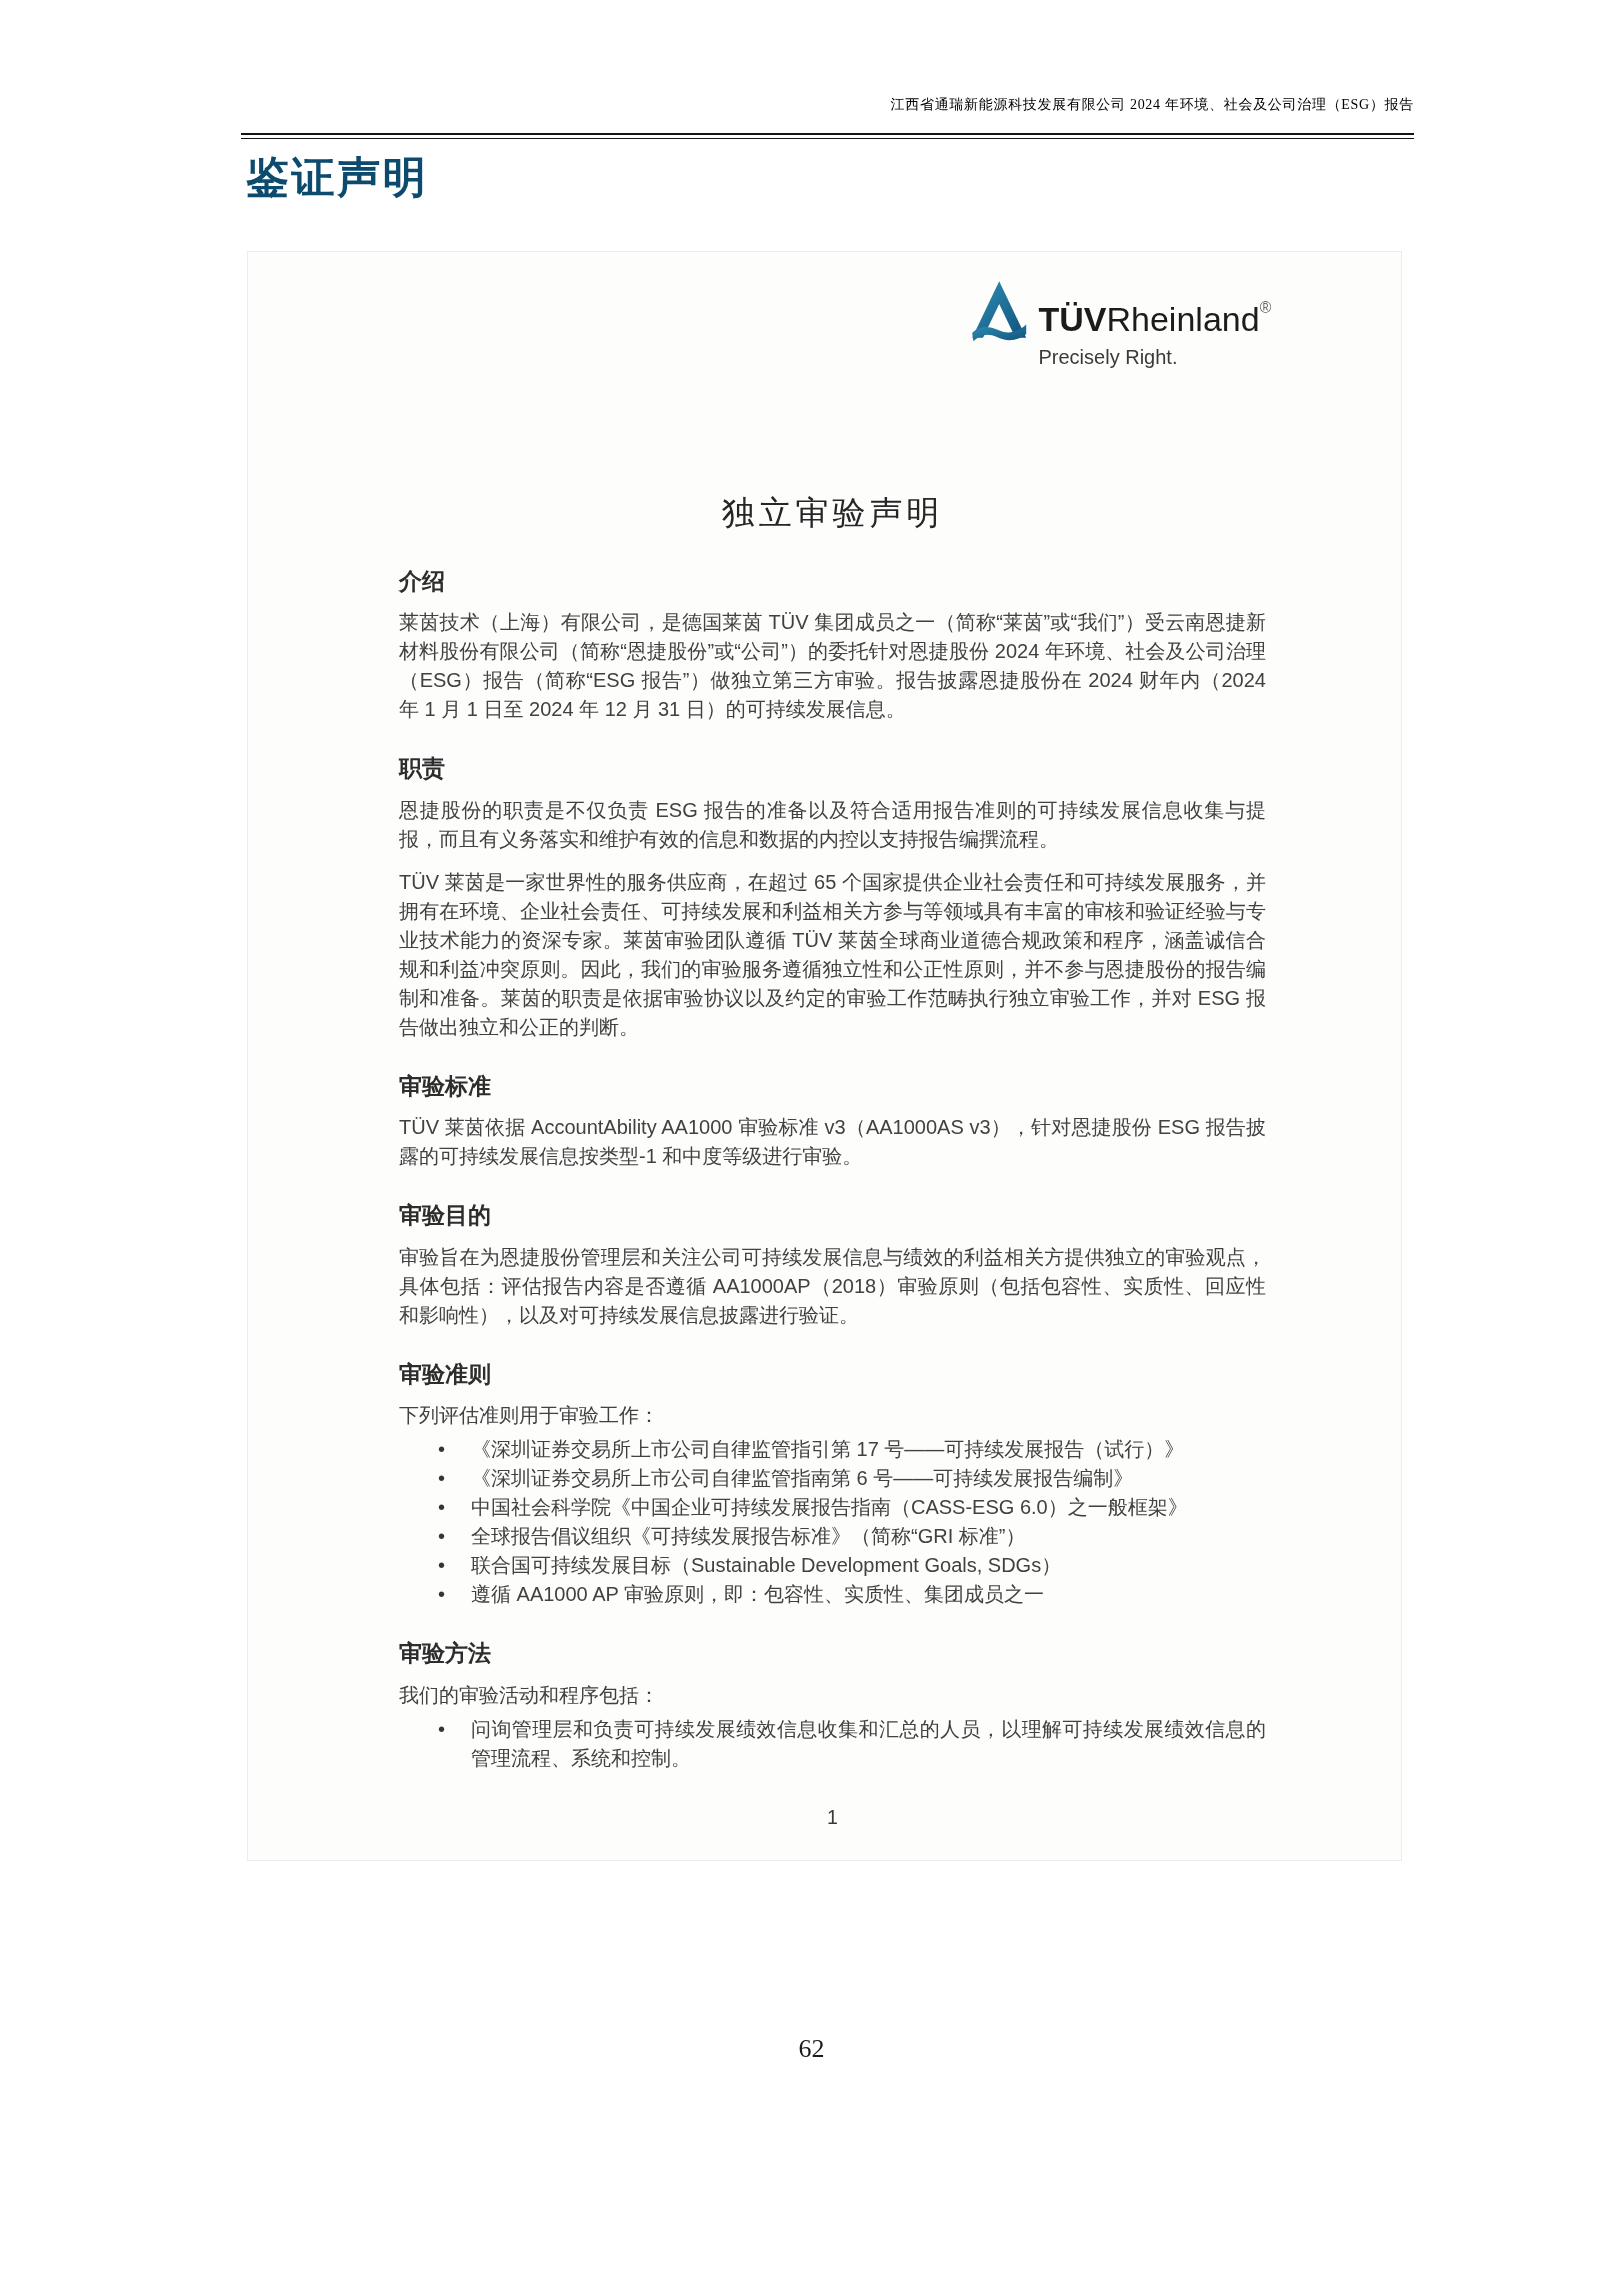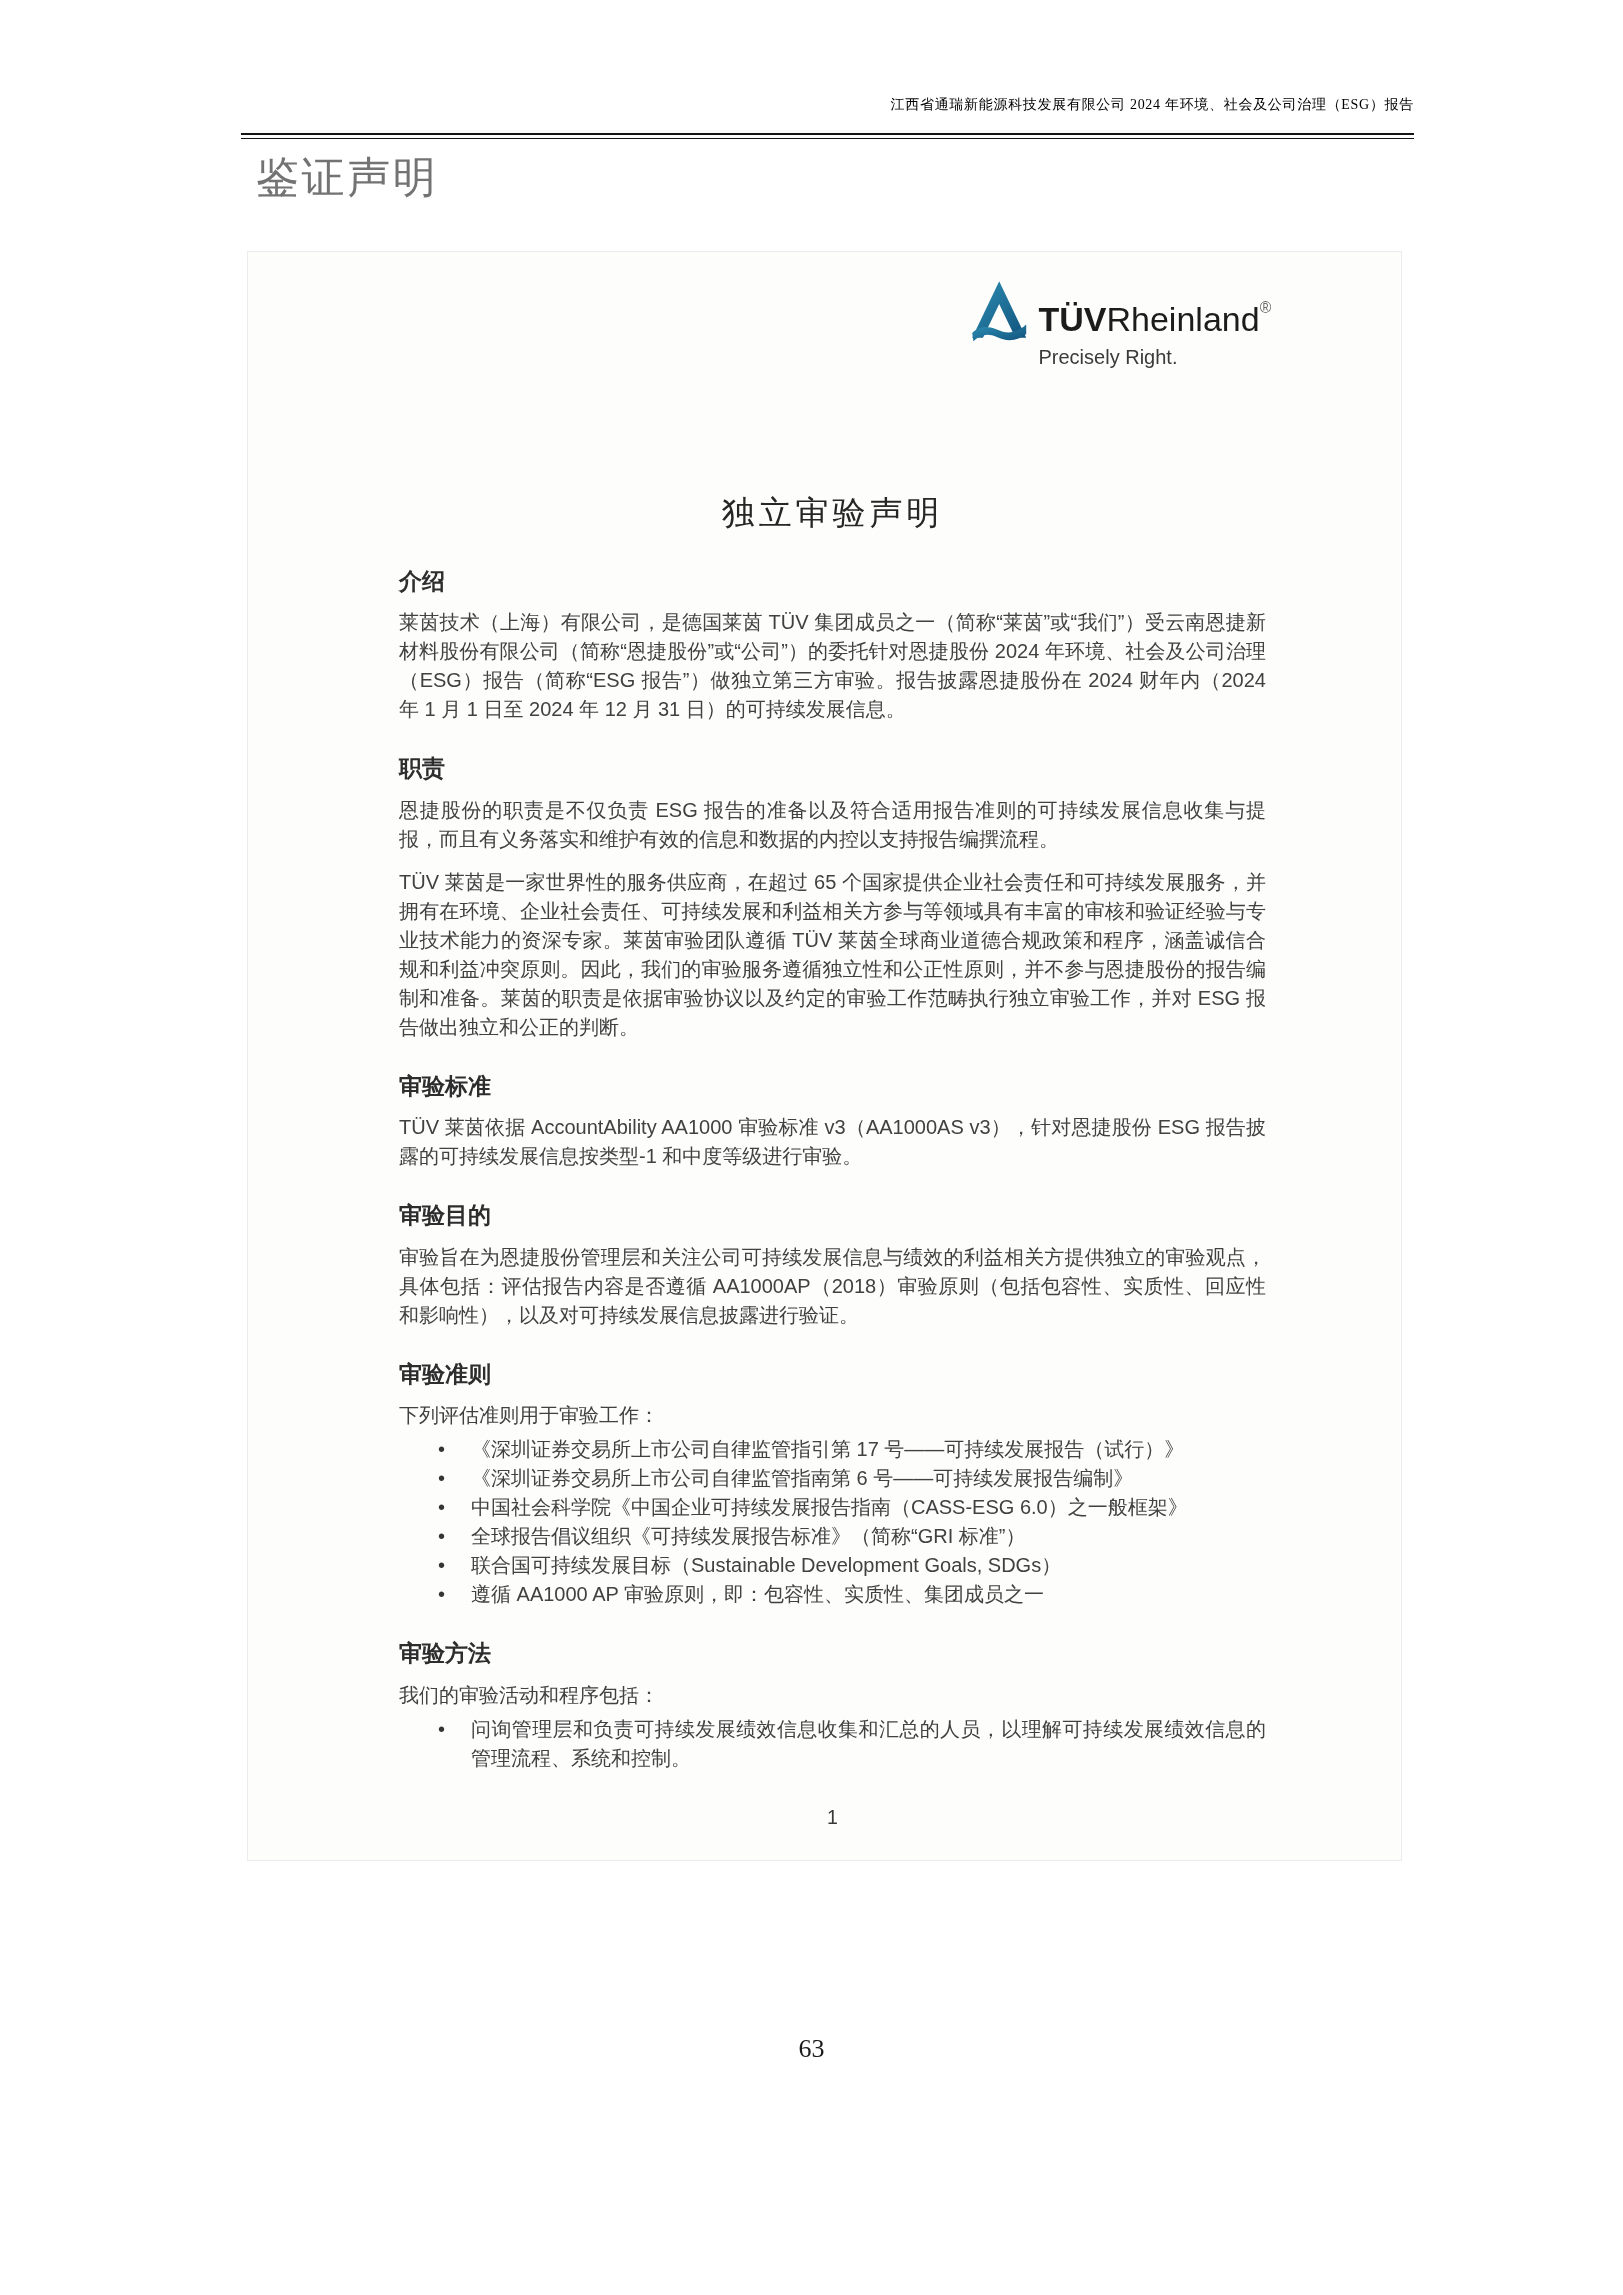--- a/index.html
+++ b/index.html
@@ -14,22 +14,22 @@
   .report-header{
     position:absolute;left:241px;top:96px;width:1173px;
     text-align:right;font-size:14px;color:#000;letter-spacing:0.7px;
     white-space:nowrap;
   }
   .header-rule{
     position:absolute;left:241px;top:133px;width:1173px;height:2.6px;
     border-top:2.6px solid #141414;border-bottom:1.3px solid #141414;
   }
   .page-title{
-    position:absolute;left:256px;top:149px;
-    font-size:43px;color:#737373;letter-spacing:2.6px;
+    position:absolute;left:246px;top:149px;
+    font-size:43px;color:#0c4a6e;letter-spacing:2.6px;font-weight:bold;
   }
   .page-number{
     position:absolute;left:0;top:2034px;width:100%;
     text-align:center;font-size:26px;color:#1b1b1b;
   }
   
   .scan-box{
     position:absolute;left:247px;top:251px;width:1155px;height:1610px;
     background:#fdfdfc;border:1.3px solid #ececec;box-sizing:border-box;
   }
@@ -138,16 +138,16 @@
         <ul>
           <li>问询管理层和负责可持续发展绩效信息收集和汇总的人员，以理解可持续发展绩效信息的管理流程、系统和控制。</li>
         </ul>
 
         <div class="doc-page-number">1</div>
       </div>
 
     </div>
   </div>
 
-  <div class="page-number">63</div>
+  <div class="page-number">62</div>
 
 </div>
 
 
 </body></html>

